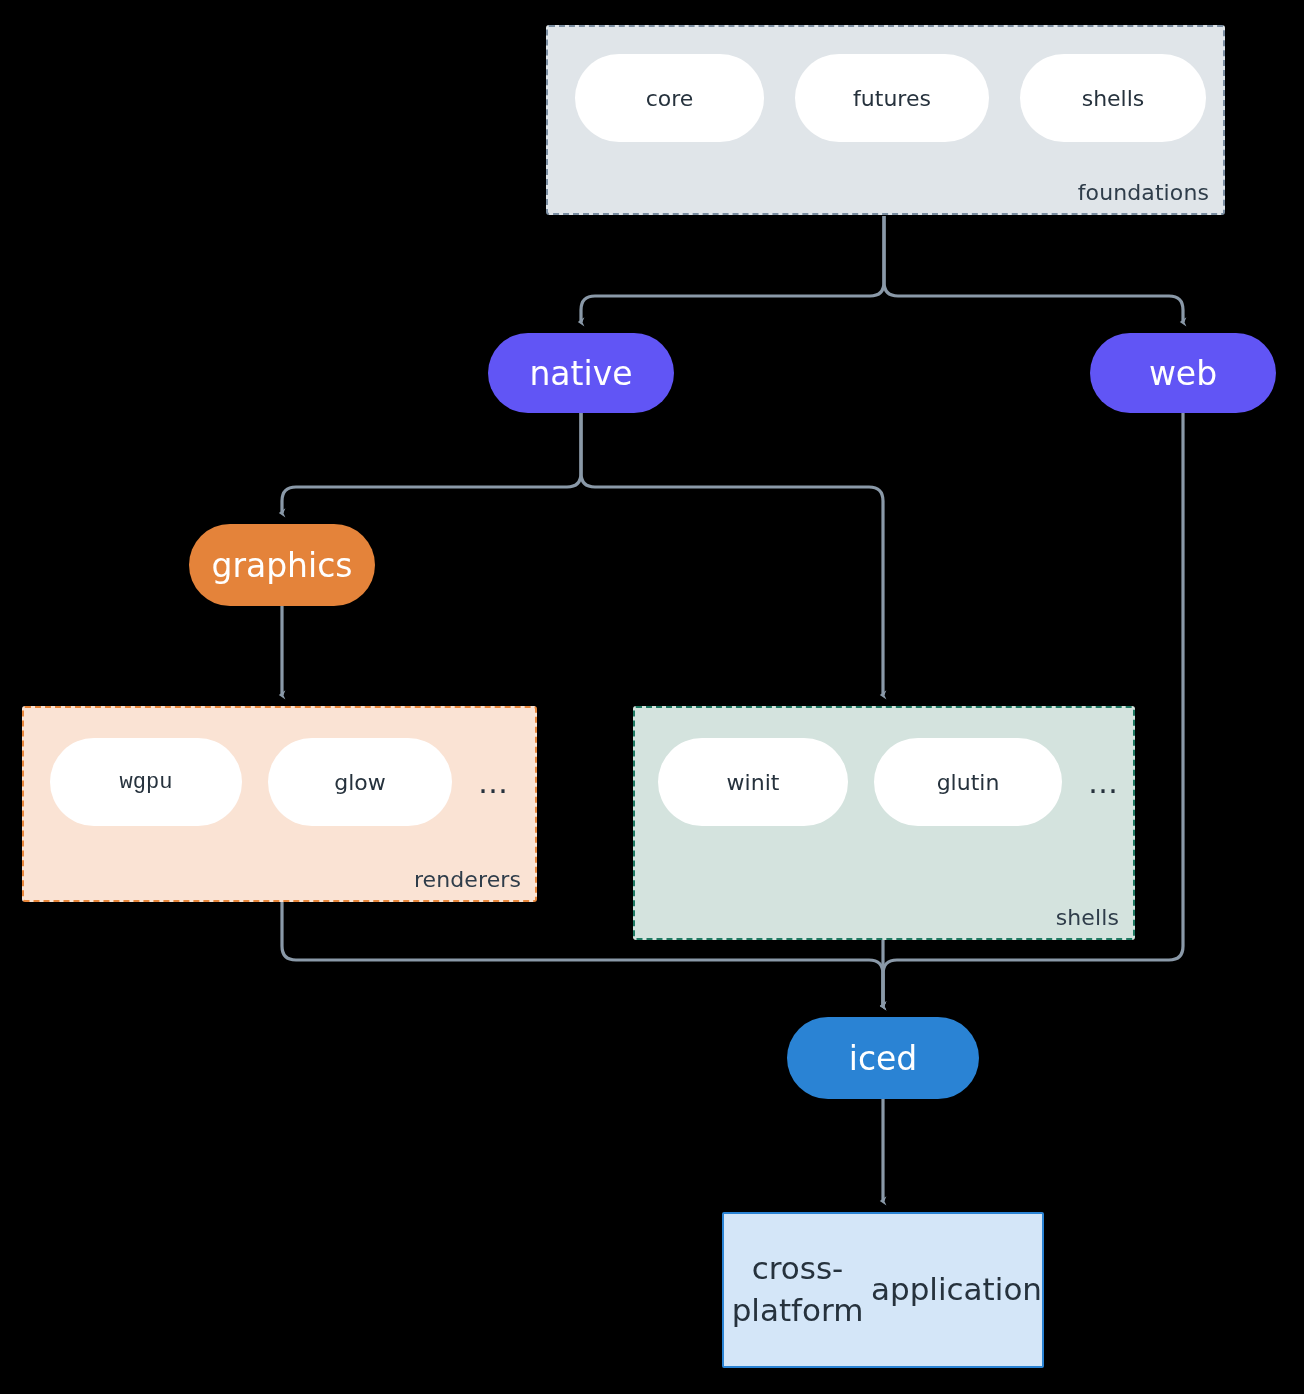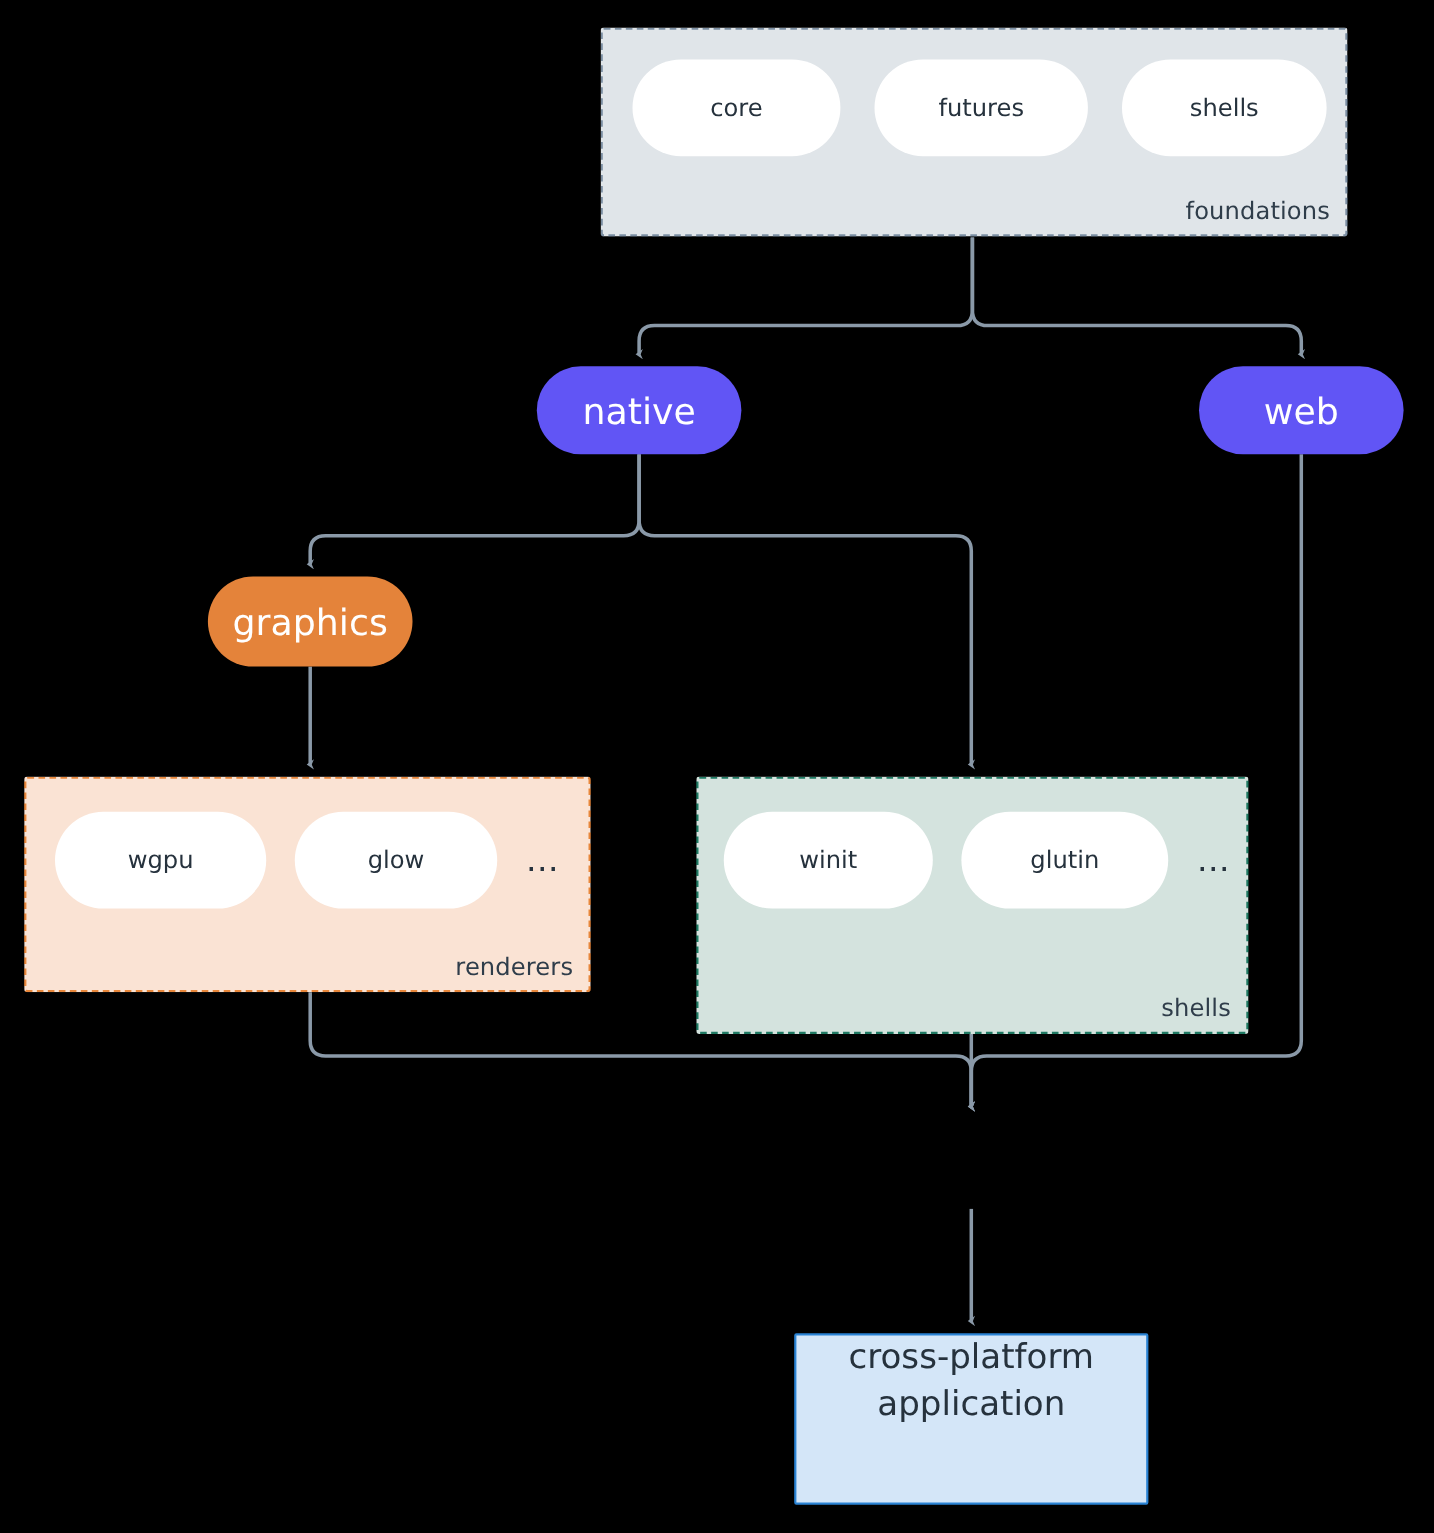--- a/index.html
+++ b/index.html
@@ -82,21 +82,20 @@
     justify-content: center;
     border-radius: 999px;
     color: #ffffff;
     font-size: 33px;
     white-space: nowrap;
   }
   .node-rect {
     position: absolute;
     box-sizing: border-box;
     display: flex;
-    flex-direction: column;
     align-items: center;
     justify-content: flex-start;
     border-radius: 2px;
     border-width: 2px;
     border-style: solid;
     font-size: 31px;
     line-height: 1.35;
     text-align: center;
   }
 </style>
@@ -136,38 +135,39 @@
     <div class="group-items" style="left: 27px; top: 27px; gap: 31px;">
       <div class="pill pill-white" style="width: 189px;">core</div>
       <div class="pill pill-white" style="width: 194px;">futures</div>
       <div class="pill pill-white" style="width: 186px;">shells</div>
     </div>
     <div class="group-label">foundations</div>
   </div>
 
   <div class="group" id="group-renderers" style="left: 22px; top: 706px; width: 515px; height: 196px; background: rgb(250, 227, 212); border-color: rgb(232, 135, 59);">
     <div class="group-items" style="left: 26px; top: 30px; gap: 26px;">
-      <div class="pill pill-white" style="width: 192px;">wgpu</div>
+      <div class="pill pill-white" style="width: 192px; font-family: Liberation Mono, monospace;">wgpu</div>
       <div class="pill pill-white" style="width: 184px;">glow</div>
       <div class="ellipsis" style="width: 52px;">…</div>
     </div>
     <div class="group-label">renderers</div>
   </div>
 
   <div class="group" id="group-shells" style="left: 633px; top: 706px; width: 502px; height: 234px; background: rgb(212, 227, 222); border-color: rgb(31, 122, 99);">
     <div class="group-items" style="left: 23px; top: 30px; gap: 26px;">
       <div class="pill pill-white" style="width: 190px;">winit</div>
       <div class="pill pill-white" style="width: 188px;">glutin</div>
       <div class="ellipsis" style="width: 52px;">…</div>
     </div>
     <div class="group-label">shells</div>
   </div>
 
   <div class="node" id="node-native" style="left: 488px; top: 333px; width: 186px; height: 80px; background: rgb(97, 85, 245); color: rgb(255, 255, 255);">native</div>
   <div class="node" id="node-web" style="left: 1090px; top: 333px; width: 186px; height: 80px; background: rgb(97, 85, 245); color: rgb(255, 255, 255);">web</div>
   <div class="node" id="node-graphics" style="left: 189px; top: 524px; width: 186px; height: 82px; background: rgb(228, 131, 58); color: rgb(255, 255, 255);">graphics</div>
+  <div class="node" id="node-iced" style="left: 787px; top: 1017px; width: 192px; height: 82px; background: rgb(42, 131, 212); color: rgb(255, 255, 255);">iced</div>
 
   <div class="node-rect" id="node-application" style="left: 722px; top: 1212px; width: 322px; height: 156px; background: rgb(212, 230, 248); border-color: rgb(42, 131, 212); color: rgb(38, 50, 61);">
     <span>cross-platform</span>
     <span>application</span>
   </div>
 
 </div>
 
 </body></html>

